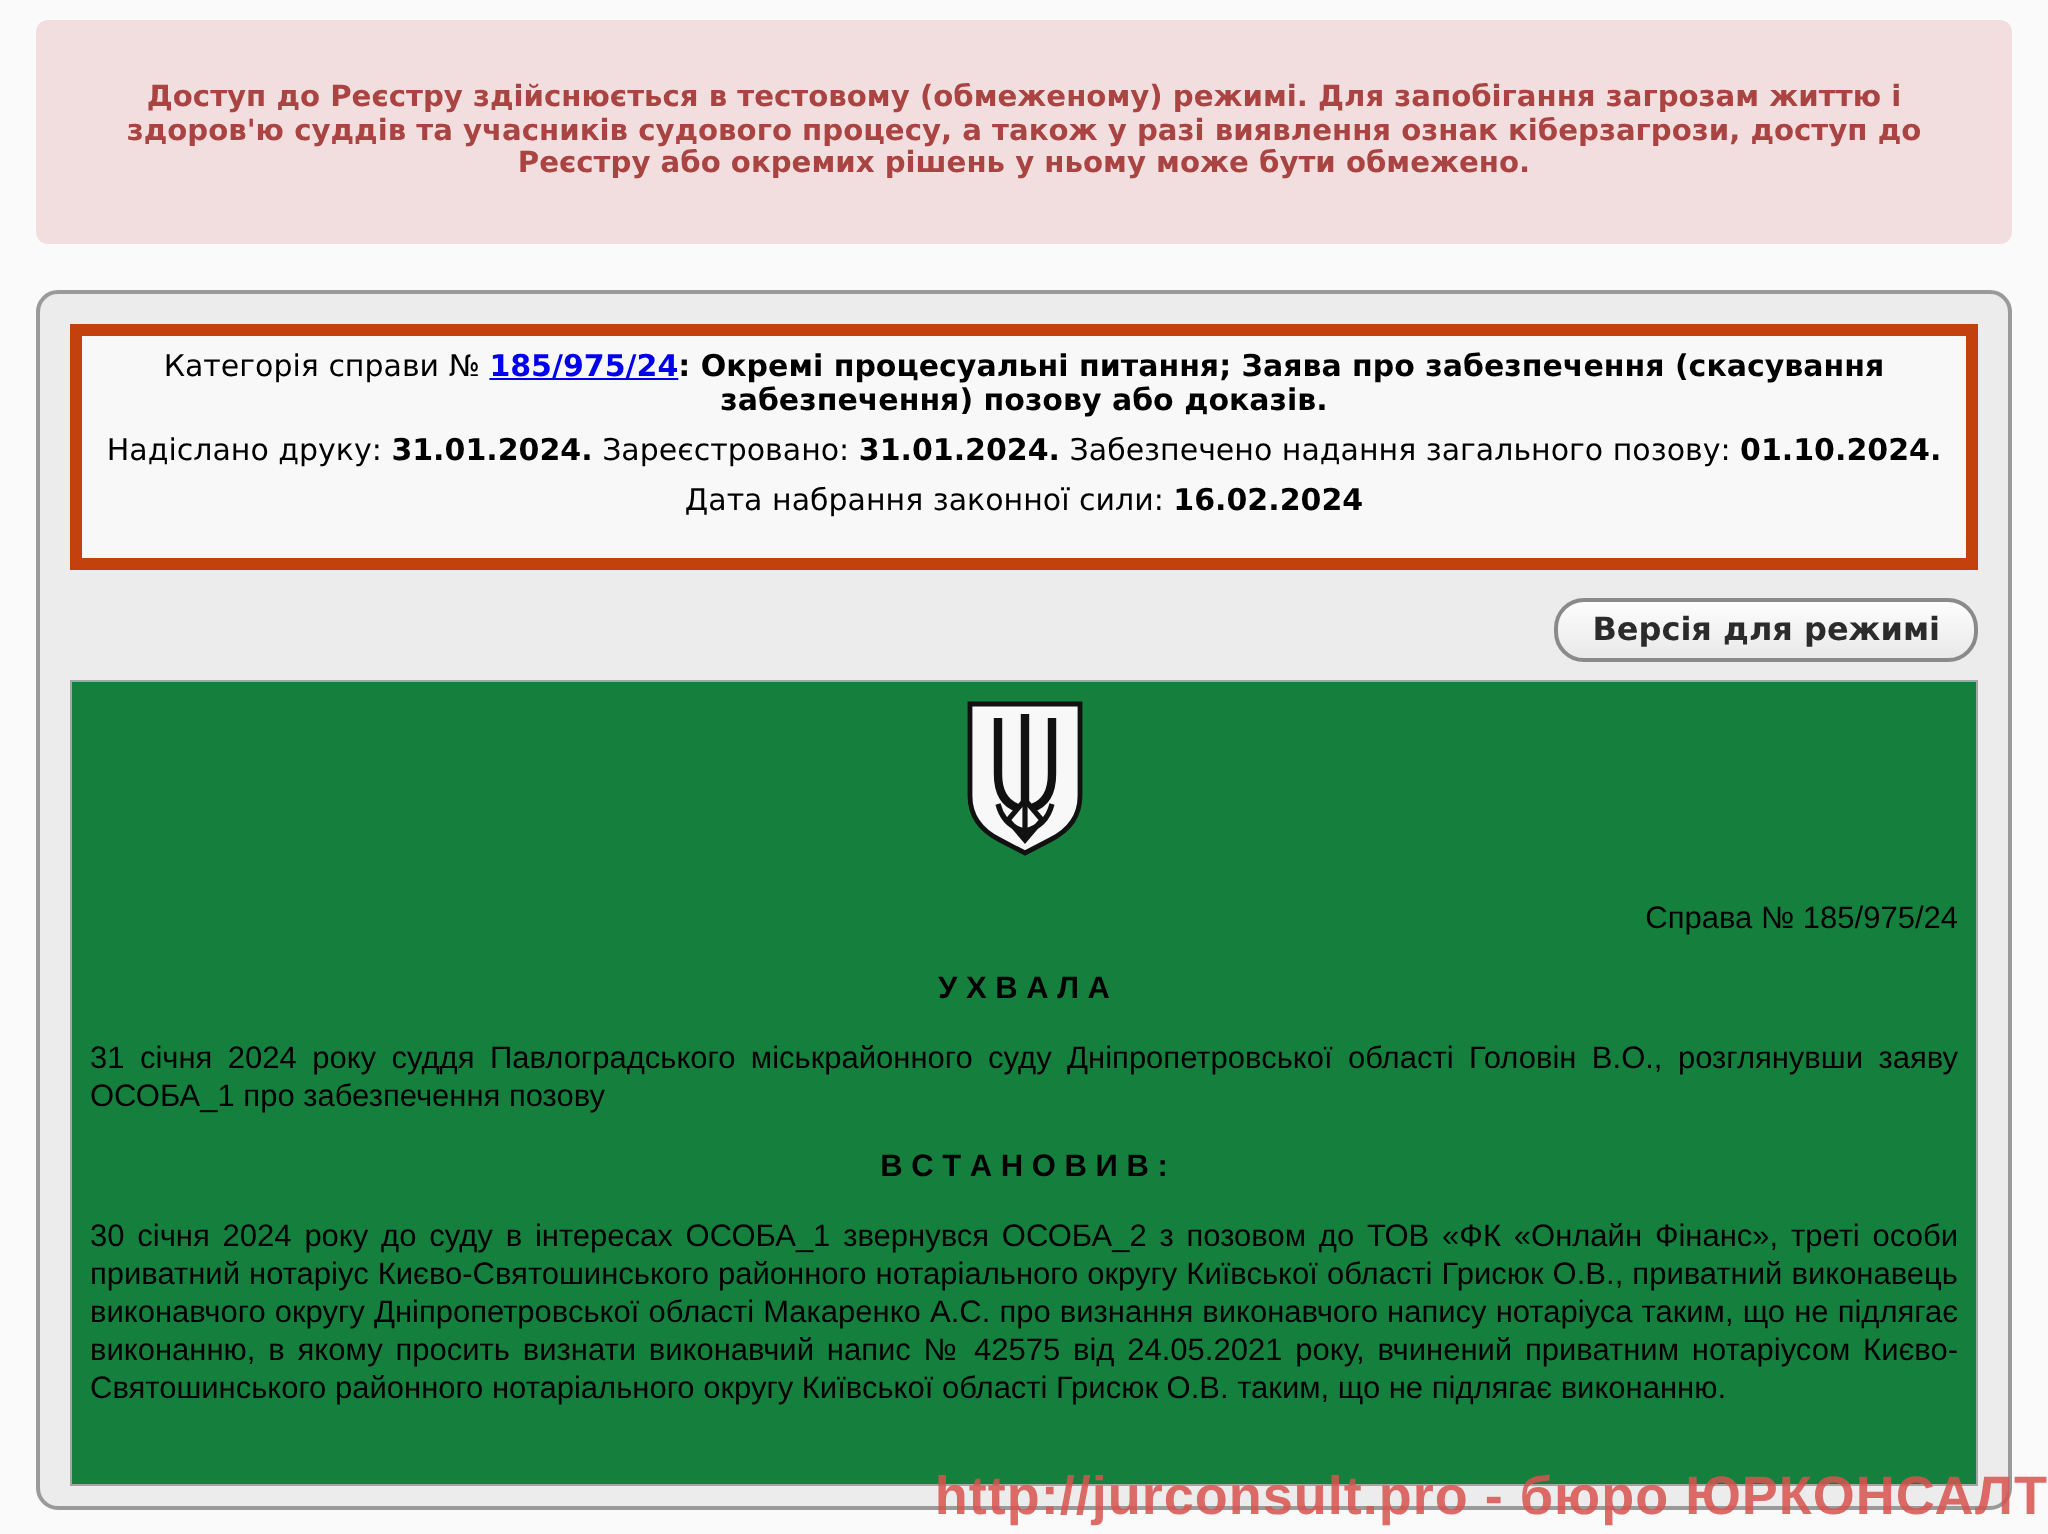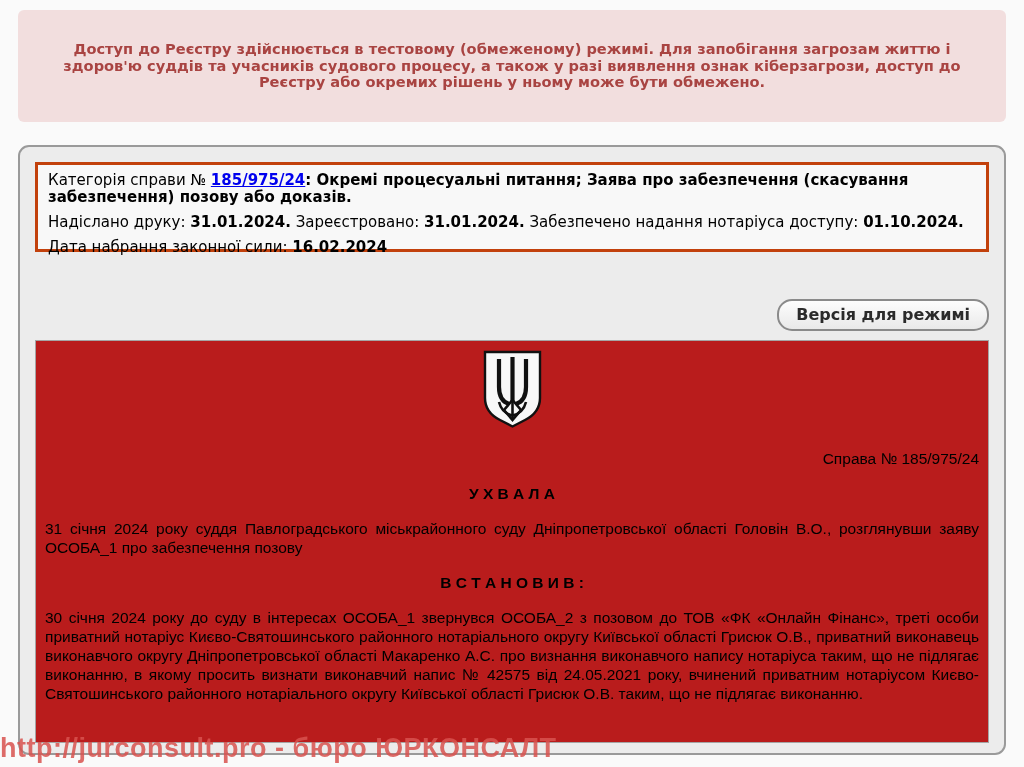--- a/index.html
+++ b/index.html
@@ -26,60 +26,60 @@
   }
 
   
   .card {
     position:absolute; left:18px; top:145px; width:988px; height:610px;
     background:#ececec; border:2px solid #9a9a9a; border-radius:11px;
   }
 
   
   .info-box {
-    position:absolute; left:15px; right:15px; top:15px; height:90px;
-    background:#f8f8f8; border:3px solid #c2410c;
+    position:absolute; left:15px; right:15px; top:15px; height:123px;
+    background:#f8f8f8; border:6px solid #c2410c;
     padding:7px 10px;
-    font-size:15px; line-height:17px;
+    font-size:15px; line-height:17px;text-align:center;
   }
   .info-box p { margin:0 0 8px; }
   .info-box b { font-weight:bold; }
   .case-link { color:#0000ee; font-weight:bold; text-decoration:underline; cursor:pointer; }
 
   
   .print-row { position:absolute; top:152px; right:15px; }
   .print-btn {
     display:inline-block;
     padding:4px 17px 5px;
     border:2px solid #8a8a8a; border-radius:15px;
     background:linear-gradient(#fdfdfd,#e9e9e9);
     font-family:"DejaVu Sans", sans-serif;
     font-weight:bold; font-size:16px; color:#2b2b2b;
     cursor:pointer;
   }
 
   
   .doc-box {
     position:absolute; left:15px; right:15px; top:193px; bottom:10px;
-    background:#b91c1c; border:1px solid #a5a5a5;
+    background:#15803d; border:1px solid #a5a5a5;
     padding:9px; overflow:hidden;
     font-family:"Liberation Sans", "DejaVu Sans", sans-serif;
     font-size:15.5px; line-height:19px;
   }
   .doc-box p { margin:0 0 16px; }
   .emblem-wrap { text-align:center; margin:0 0 16px; }
   .align-right { text-align:right; }
   .center-bold { text-align:center; font-weight:bold; }
   .just { text-align:justify; }
   .doc-content { position:relative; z-index:2; }
 
   
   .stamp {
     position:absolute; left:0; top:733px; width:1024px;
-    text-align:left; z-index:10;
+    text-align:right; z-index:10;
     font-family:"Liberation Sans", sans-serif;
     font-weight:bold; font-size:27px; letter-spacing:0.5px;
     color:#d9534f; opacity:0.85;
     text-decoration:none; cursor:pointer;
   }
 </style>
 </head>
 <body>
 
 <div class="banner">
@@ -88,21 +88,21 @@
 
 <div class="card">
 
   <div class="info-box">
     <p>
       <span>Категорія справи № </span><a class="case-link">185/975/24</a><b>: Окремі процесуальні питання; Заява про забезпечення (скасування забезпечення) позову або доказів.</b>
     </p>
     <p>
       <span>Надіслано друку: </span><b>31.01.2024.</b>
       <span> Зареєстровано: </span><b>31.01.2024.</b>
-      <span> Забезпечено надання нотаріуса доступу: </span><b>01.10.2024.</b>
+      <span> Забезпечено надання загального позову: </span><b>01.10.2024.</b>
     </p>
     <p>
       <span>Дата набрання законної сили: </span><b>16.02.2024</b>
     </p>
   </div>
 
   <div class="print-row">
     <button class="print-btn">Версія для режимі</button>
   </div>
 

